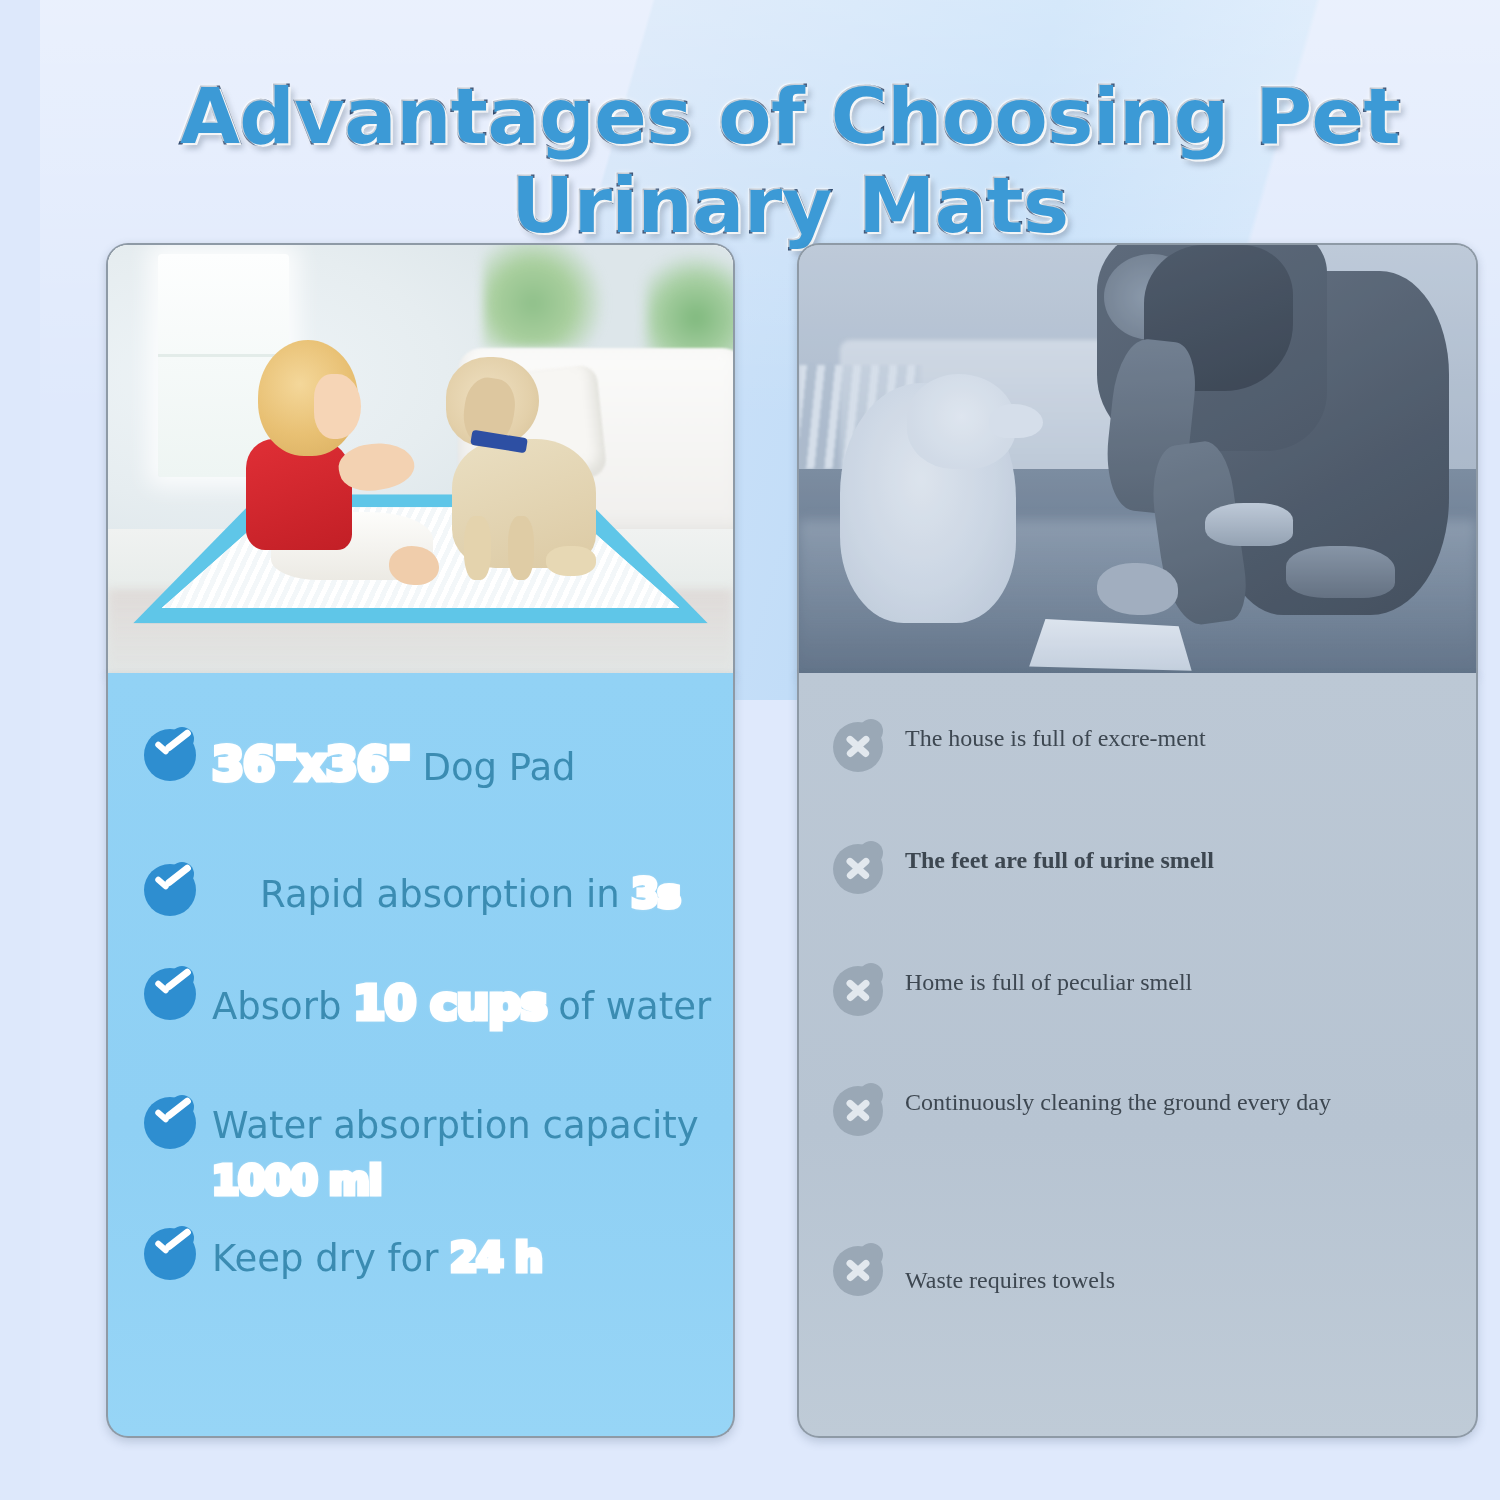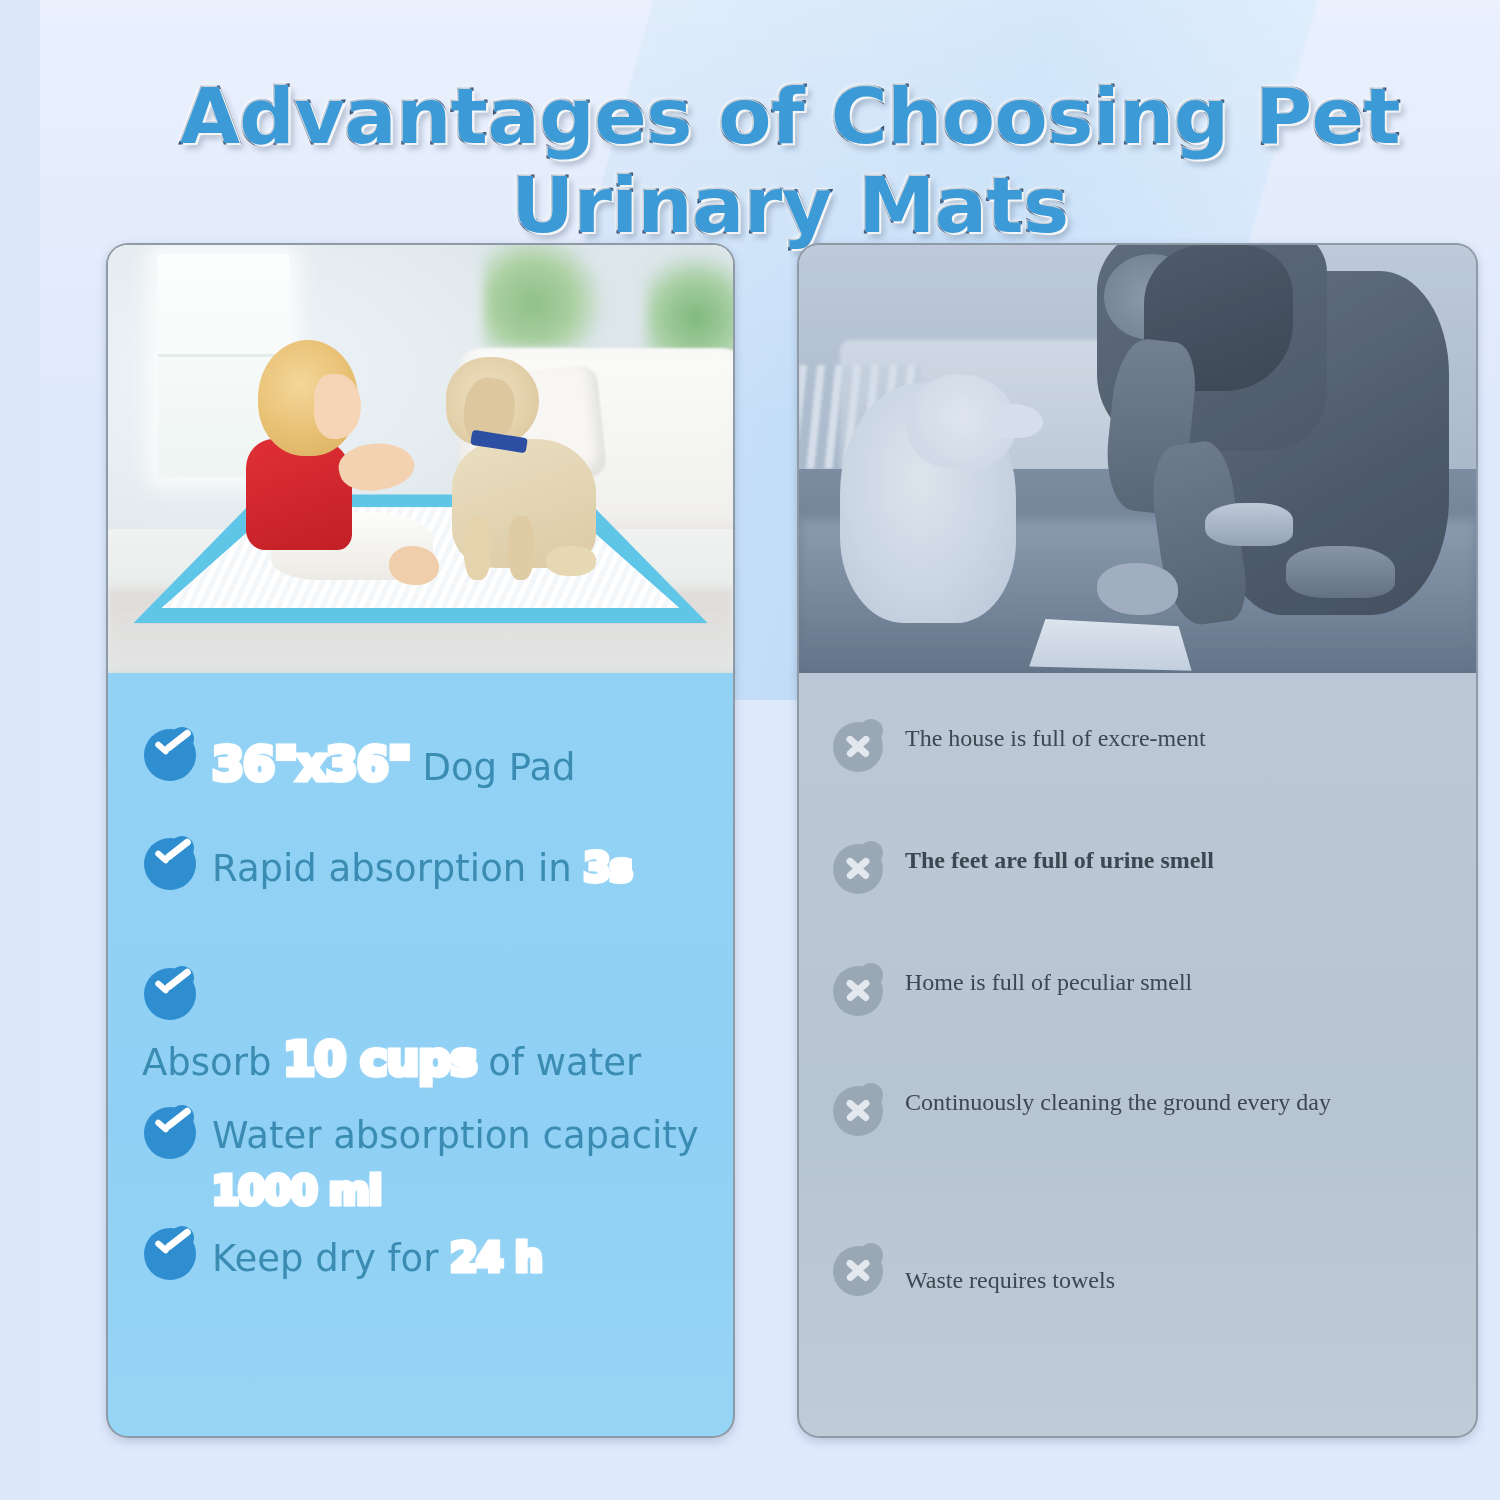--- a/index.html
+++ b/index.html
@@ -322,37 +322,37 @@
   <div class="panel panel-left">
     <ul class="list" id="pros-list">
         <li class="row pro-row" style="top: 54px;">
           <span class="ico">
             <span class="lobe"></span>
             <span class="disc"></span>
             <span class="chk"></span>
           </span>
           <span class="pro-text"><span class="hl hl-big">36"x36"</span><span> Dog Pad</span></span>
         </li>
-        <li class="row pro-row" style="top: 163px;">
+        <li class="row pro-row" style="top: 189px; gap: 48px;">
           <span class="ico">
             <span class="lobe"></span>
             <span class="disc"></span>
             <span class="chk"></span>
           </span>
           <span class="pro-text"><span>Rapid absorption in </span><span class="hl">3s</span></span>
         </li>
-        <li class="row pro-row" style="top: 293px; flex-direction: column;">
+        <li class="row pro-row" style="top: 293px;">
           <span class="ico">
             <span class="lobe"></span>
             <span class="disc"></span>
             <span class="chk"></span>
           </span>
           <span class="pro-text"><span>Absorb </span><span class="hl hl-big">10 cups</span><span> of water</span></span>
         </li>
-        <li class="row pro-row" style="top: 432px;">
+        <li class="row pro-row" style="top: 422px;">
           <span class="ico">
             <span class="lobe"></span>
             <span class="disc"></span>
             <span class="chk"></span>
           </span>
           <span class="pro-text"><span>Water absorption capacity </span><span class="hl">1000 ml</span></span>
         </li>
         <li class="row pro-row" style="top: 553px;">
           <span class="ico">
             <span class="lobe"></span>

